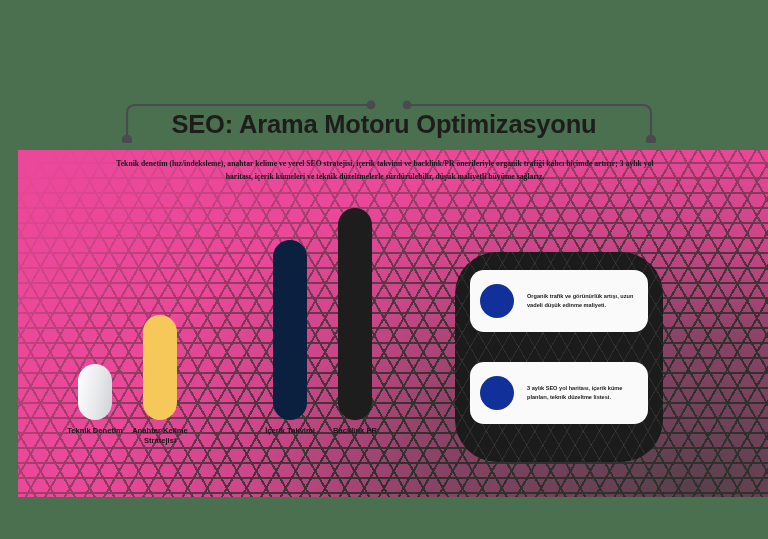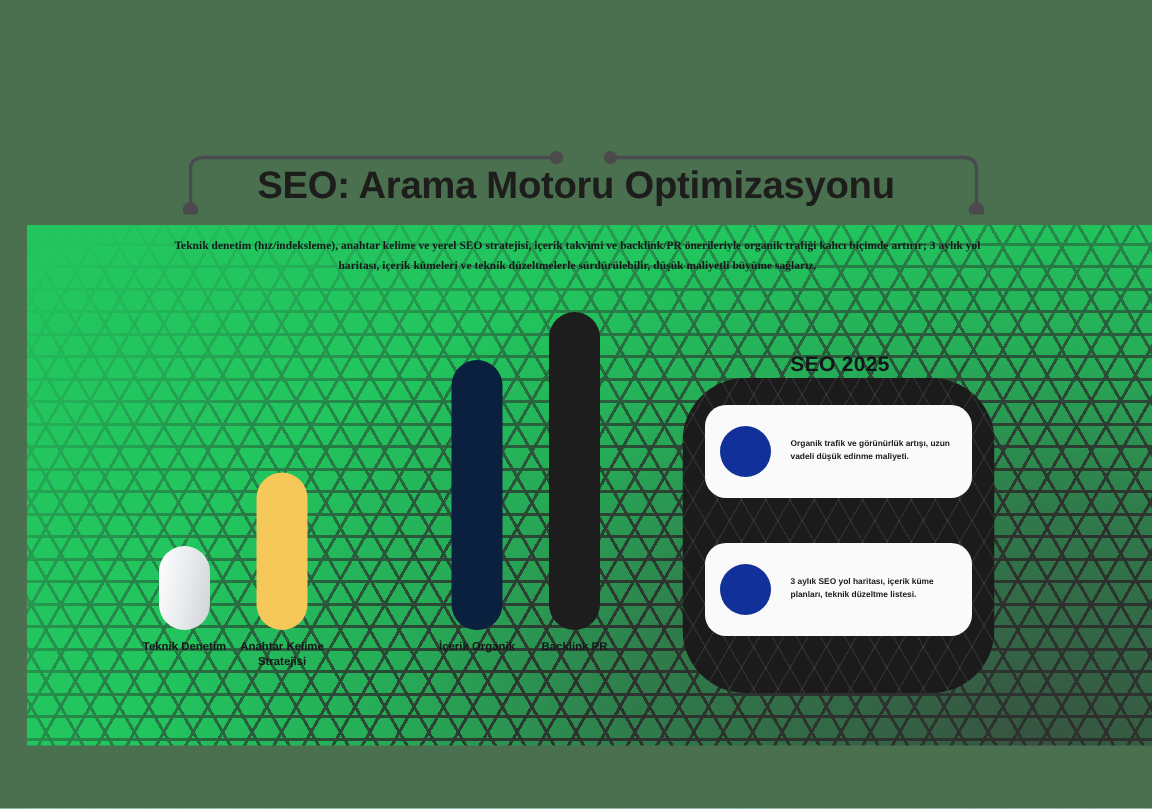--- a/index.html
+++ b/index.html
@@ -5,21 +5,21 @@
   html, body {
     margin: 0;
     padding: 0;
     background: #ffffff;
   }
   #root {
     position: relative;
     width: 768px;
     height: 539px;
     overflow: hidden;
-    background: #22c55e;
+    background: #ec4899;
     font-family: "Liberation Sans", sans-serif;
   }
 
   
   .bg-layer {
     position: absolute;
     inset: 0;
     pointer-events: none;
   }
   
@@ -128,21 +128,20 @@
     font-family: Liberation Serif, serif;
   }
 
   
   .bars {
     position: absolute;
     left: 60px;
     top: 230px;
     width: 340px;
     height: 235px;
-    margin-left: 28px;
   }
   .bar-col {
     position: absolute;
     bottom: 45px;
     width: 34px;
     display: flex;
     flex-direction: column;
     justify-content: flex-end;
     align-items: center;
   }
@@ -255,32 +254,31 @@
     </div>
 
     <div class="bar-col" style="left:83px;">
       <div class="bar" style="height:105px;background:#f6c85a;"></div>
       <div class="bar-label">Anahtar Kelime Stratejisi</div>
     </div>
 
 
     <div class="bar-col" style="left:213px;">
       <div class="bar" style="height:180px;background:#0b1f3f;"></div>
-      <div class="bar-label">İçerik Organik</div>
+      <div class="bar-label">İçerik Takvimi</div>
     </div>
 
     <div class="bar-col" style="left:278px;">
       <div class="bar" style="height:212px;background:#1d1d1d;"></div>
       <div class="bar-label">Backlink PR</div>
     </div>
 
   </div>
 
   <div class="panel"></div>
-  <div class="panel-title">SEO 2025</div>
 
   <div class="card card-1">
     <div class="dot"></div>
     <div class="card-text">Organik trafik ve görünürlük artışı, uzun vadeli düşük edinme maliyeti.</div>
   </div>
 
   <div class="card card-2">
     <div class="dot"></div>
     <div class="card-text">3 aylık SEO yol haritası, içerik küme planları, teknik düzeltme listesi.</div>
   </div>

